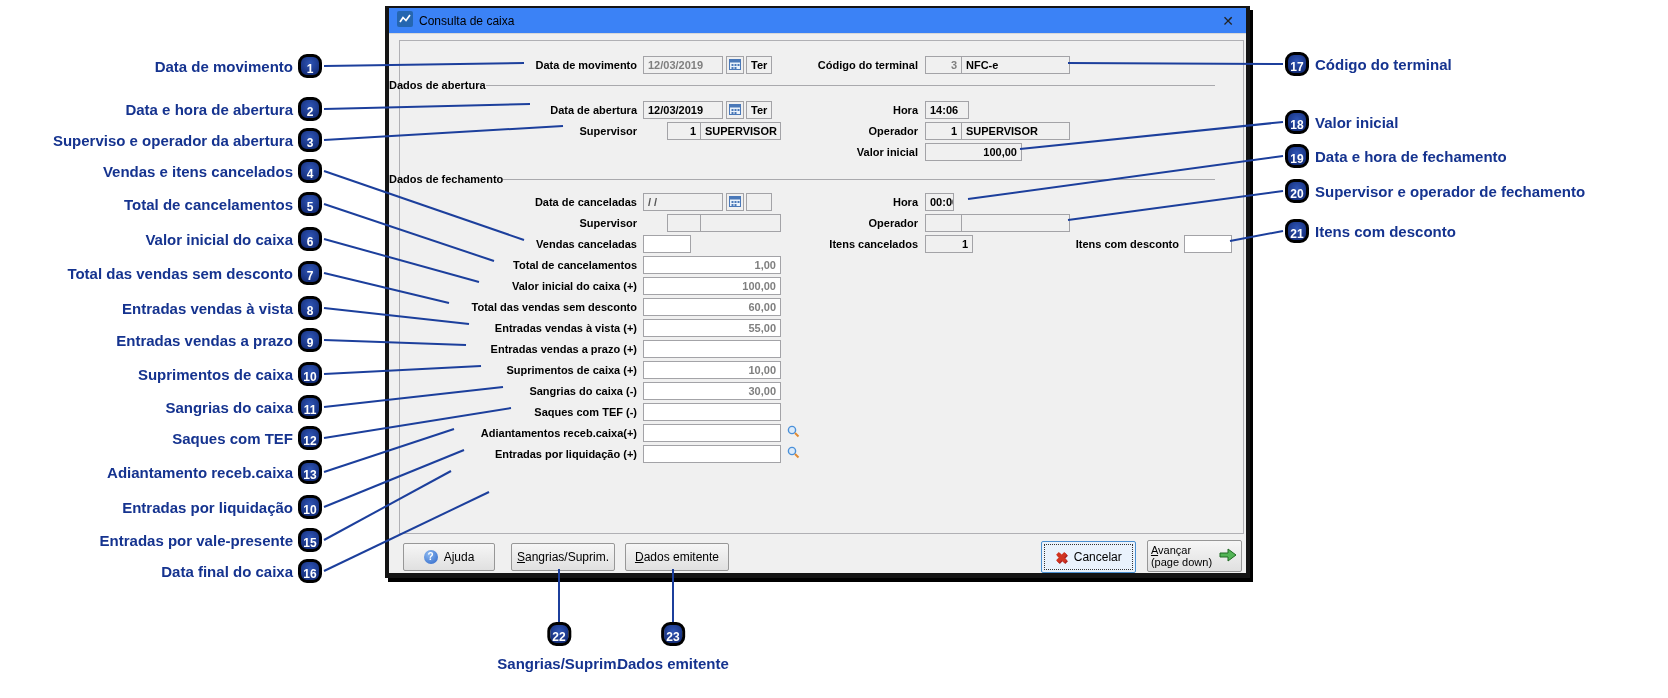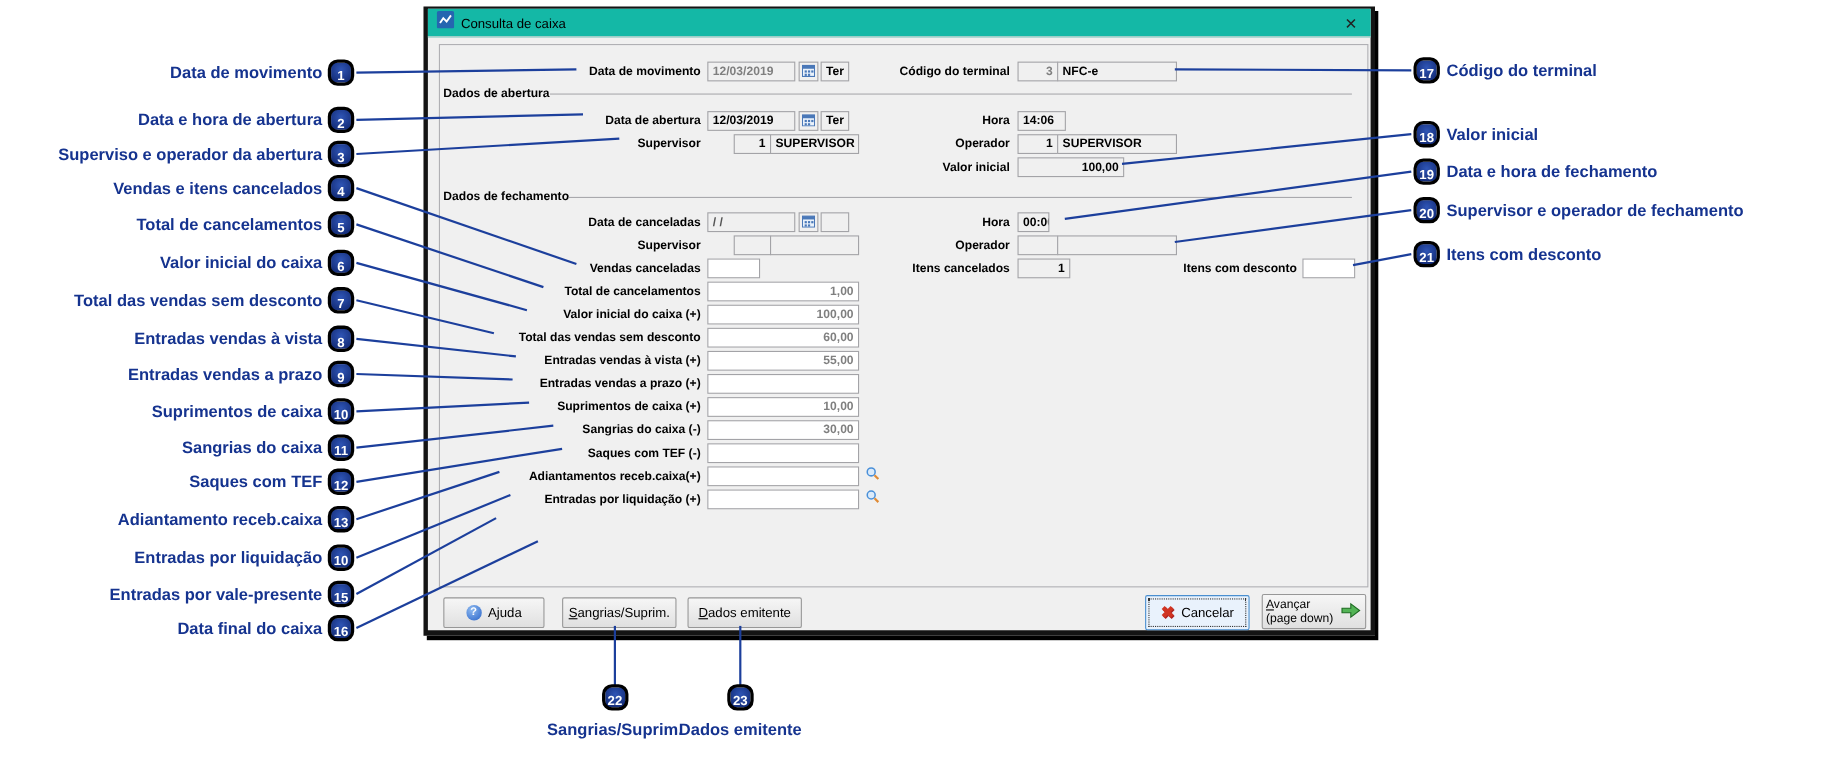--- a/index.html
+++ b/index.html
@@ -9,21 +9,21 @@
   }
   
   .dialog {
     position: absolute; left: 385px; top: 6px; width: 865px; height: 572px;
     background: #f0f0f0;
     border: 2px solid #141414; border-left-width: 4px; border-right-width: 4px; border-bottom-width: 5px;
     box-shadow: 3px 4px 0 #000;
     z-index: 1;
   }
   .titlebar {
-    position: absolute; left: 0; top: 0; right: 0; height: 26px; background: #14b8a6;
+    position: absolute; left: 0; top: 0; right: 0; height: 26px; background: #3b82f6;
     display: flex; align-items: center; padding: 0 8px; gap: 6px;
     border-bottom: 1px solid #d8d8d8;
   }
   .title-text { font-size: 12px; color: #000; }
   .close-x { margin-left: auto; font-size: 14px; color: #222; cursor: pointer; padding: 0 4px; }
   .panel {
     position: absolute; left: 10px; top: 32px; width: 845px; height: 494px;
     border: 1px solid #b0b0b4; background: #f0f0f0;
   }
   .drow { position: absolute; left: 0; width: 860px; height: 18px; font-size: 11px; }
@@ -37,21 +37,21 @@
   }
   .wh   { background: #ffffff; }
   .num  { justify-content: flex-end; }
   .gray { color: #7f7f7f; }
   .dim  { color: #555; }
   .calbtn {
     position: absolute; width: 18px; height: 18px; border: 1px solid #a3a3a7; background: #f0f0f0;
     display: flex; align-items: center; justify-content: center; cursor: pointer;
   }
   .mag { position: absolute; width: 14px; height: 16px; display: flex; align-items: center; cursor: pointer; }
-  .group { position: absolute; left: 14px; width: 826px; height: 14px; display: flex; align-items: center; }
+  .group { position: absolute; left: 0; width: 826px; height: 14px; display: flex; align-items: center; }
   .glabel { font-weight: bold; font-size: 11px; color: #000; white-space: nowrap; }
   .gline { flex: 1; height: 1px; background: #a9a9ad; }
   
   .btn {
     position: absolute; top: 535px; height: 28px;
     background: linear-gradient(#f6f6f6, #e0e0e0);
     border: 1px solid #979797; border-radius: 2px;
     display: flex; align-items: center; justify-content: center; gap: 6px;
     font-size: 12px; color: #000; cursor: pointer; white-space: nowrap;
   }

